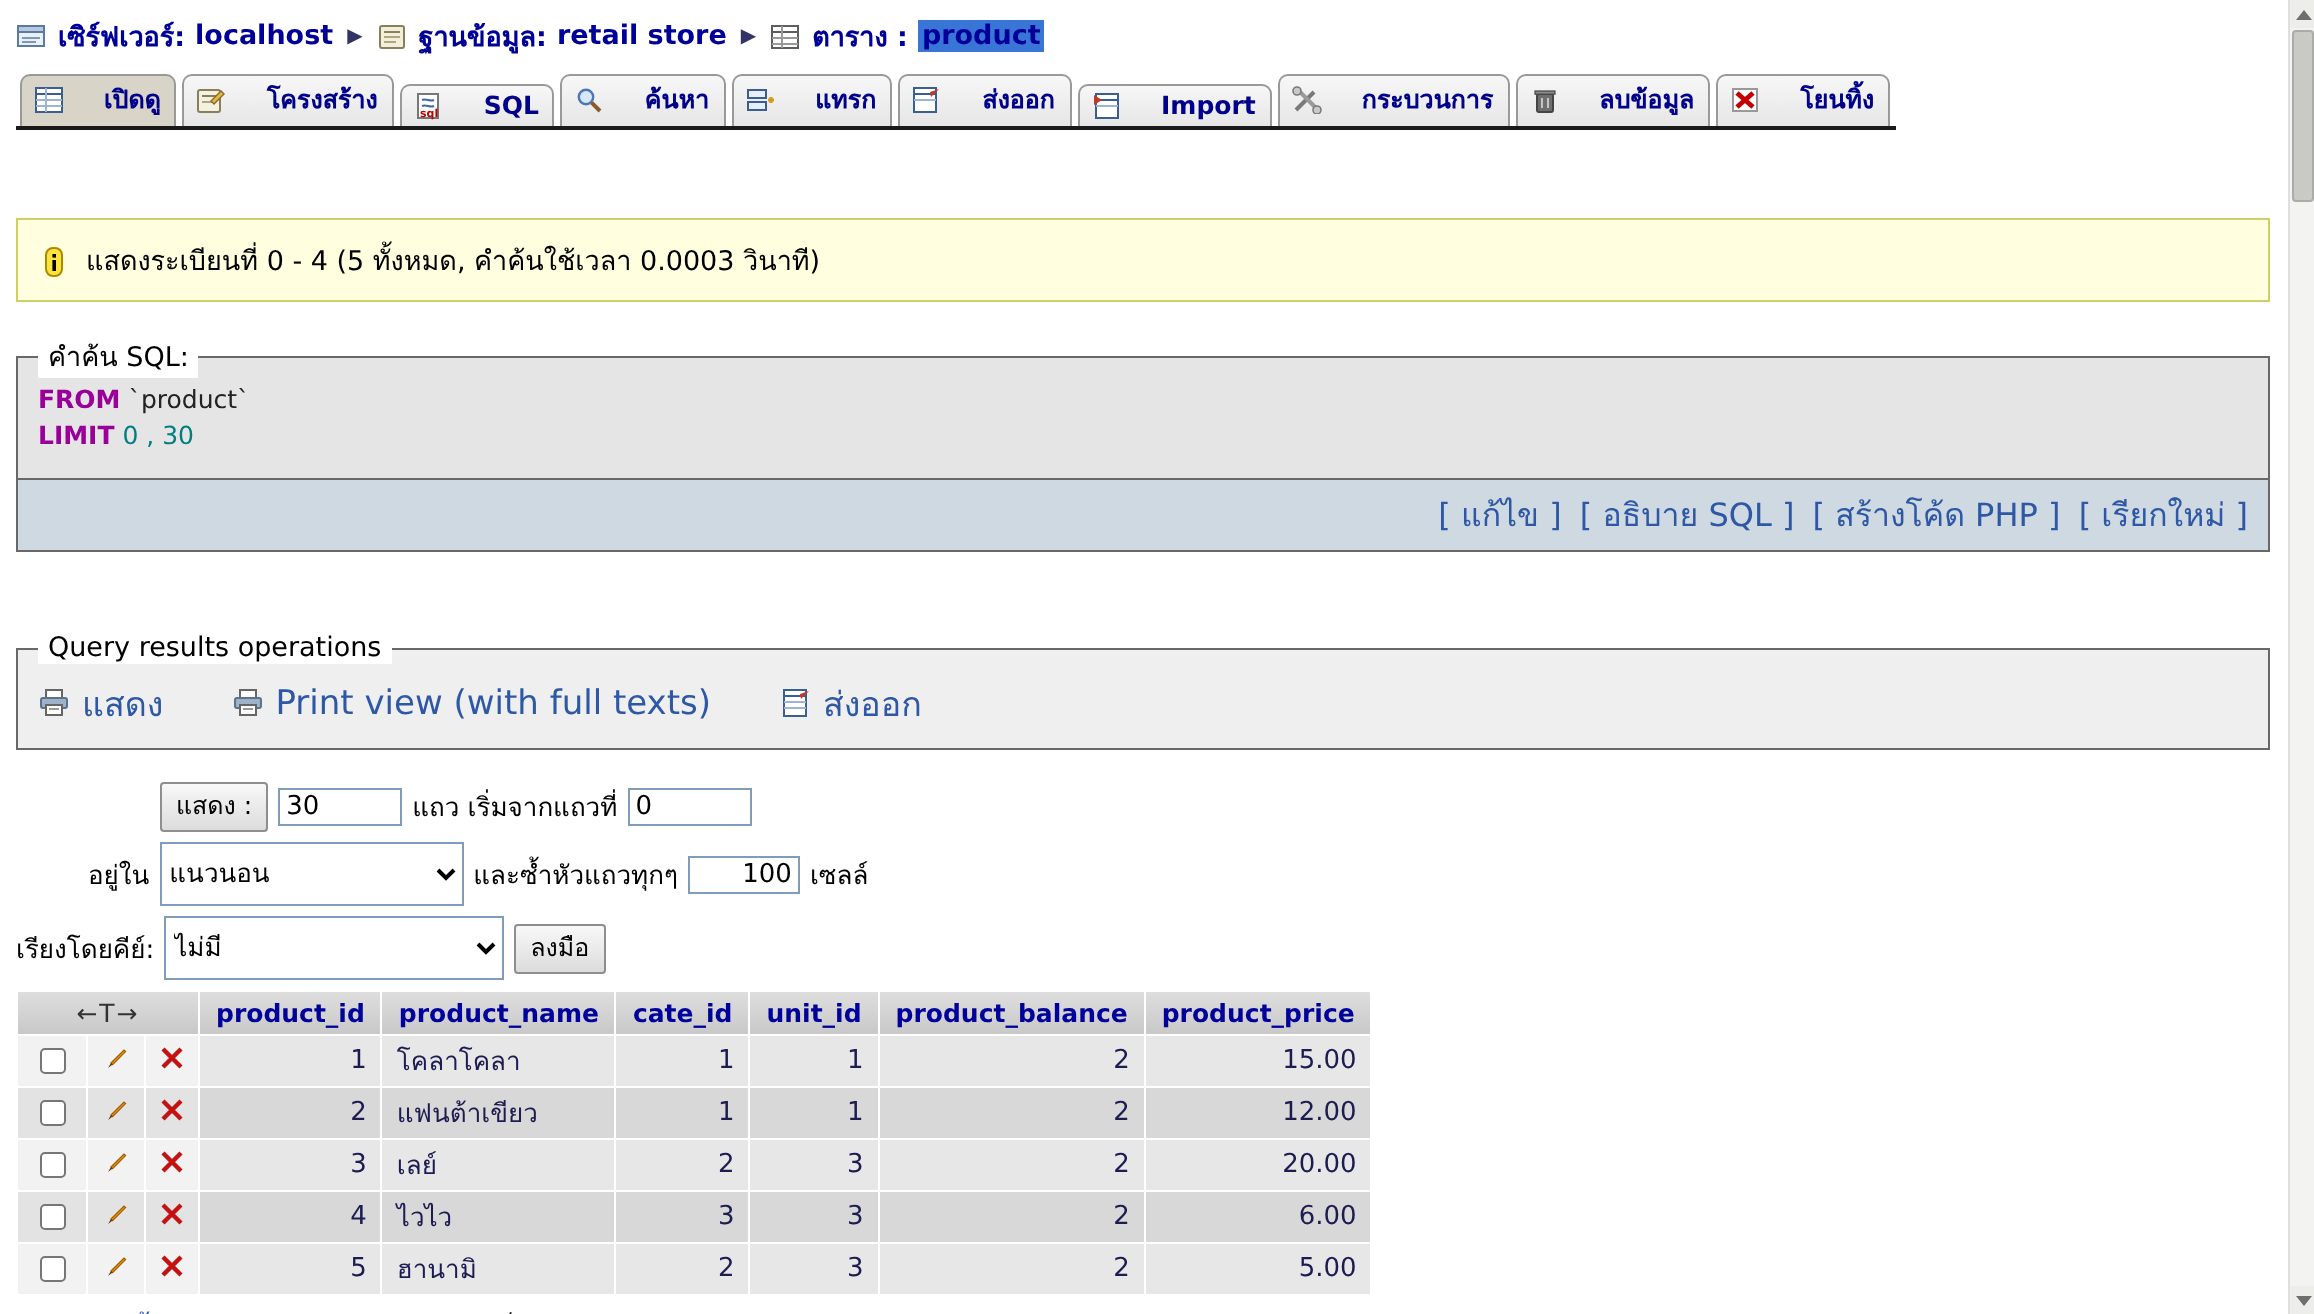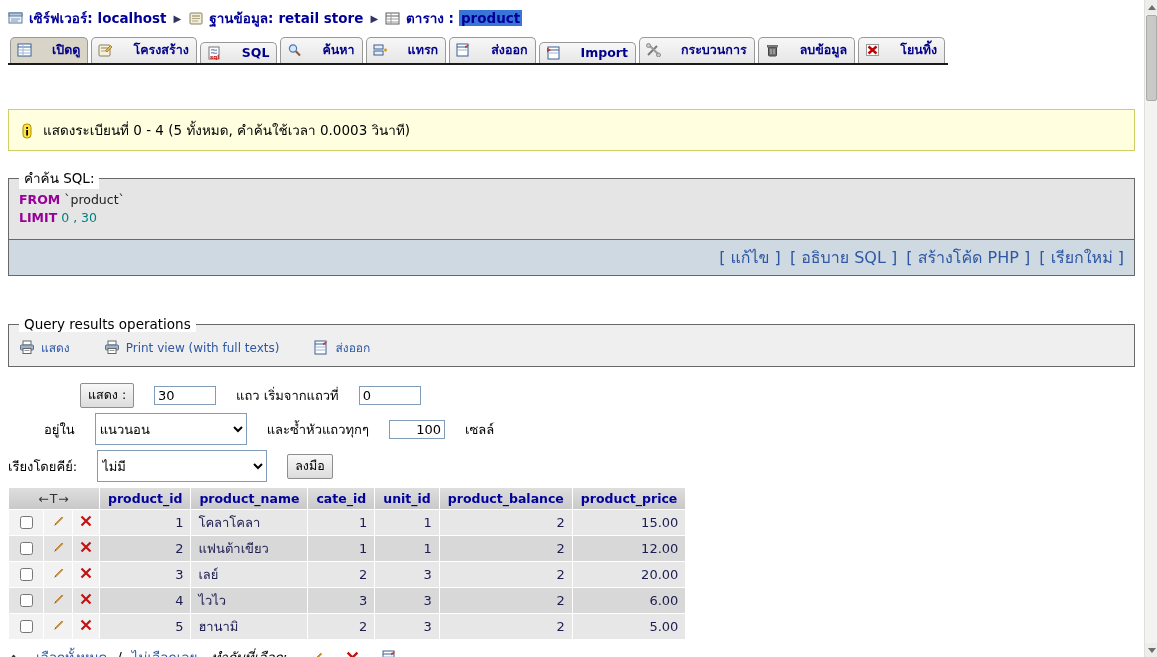--- a/index.html
+++ b/index.html
@@ -46,25 +46,25 @@
   .t-num { color:#008080; }
   .resbar {
     border:1px solid #686868; border-top:none; background:#CFD9E1;
     padding:5px 10px; text-align:right; font-size:16px;
   }
   .resbar a { color:#2E58A5; text-decoration:none; margin-left:4px; }
 
   
   .qops { margin-top:40px; background:#EFEFEF; padding:4px 10px 9px 10px; }
   .qops-links { display:flex; align-items:center; gap:34px; margin-top:2px; }
-  .oplink { display:inline-flex; align-items:center; gap:6px; color:#2E58A5; text-decoration:none; font-size:12px; }
+  .oplink { display:inline-flex; align-items:center; gap:6px; color:#2E58A5; text-decoration:none; font-size:17px; }
 
   
   .pager { margin-top:16px; font-size:13px; }
-  .prow { display:flex; align-items:center; gap:20px; margin-bottom:5px; }
+  .prow { display:flex; align-items:center; gap:5px; margin-bottom:5px; }
   .ind1 { margin-left:72px; } .ind2 { margin-left:36px; }
   .btn {
     background:linear-gradient(#F8F8F8,#DCDCDC); border:1px solid #8E8E8E; border-radius:2px;
     padding:1px 7px 2px; font-size:12.5px; font-family:inherit; cursor:pointer;
   }
   .tin { border:1px solid #7F9DB9; height:19px; width:62px; padding:0 3px; font-size:13px; font-family:inherit; }
   .tin.small { width:56px;text-align:right; }
   select { border:1px solid #7F9DB9; height:32px; font-size:13px; font-family:inherit; background:#fff; }
   .sel-mode { width:152px; } .sel-key { width:170px; }
 

